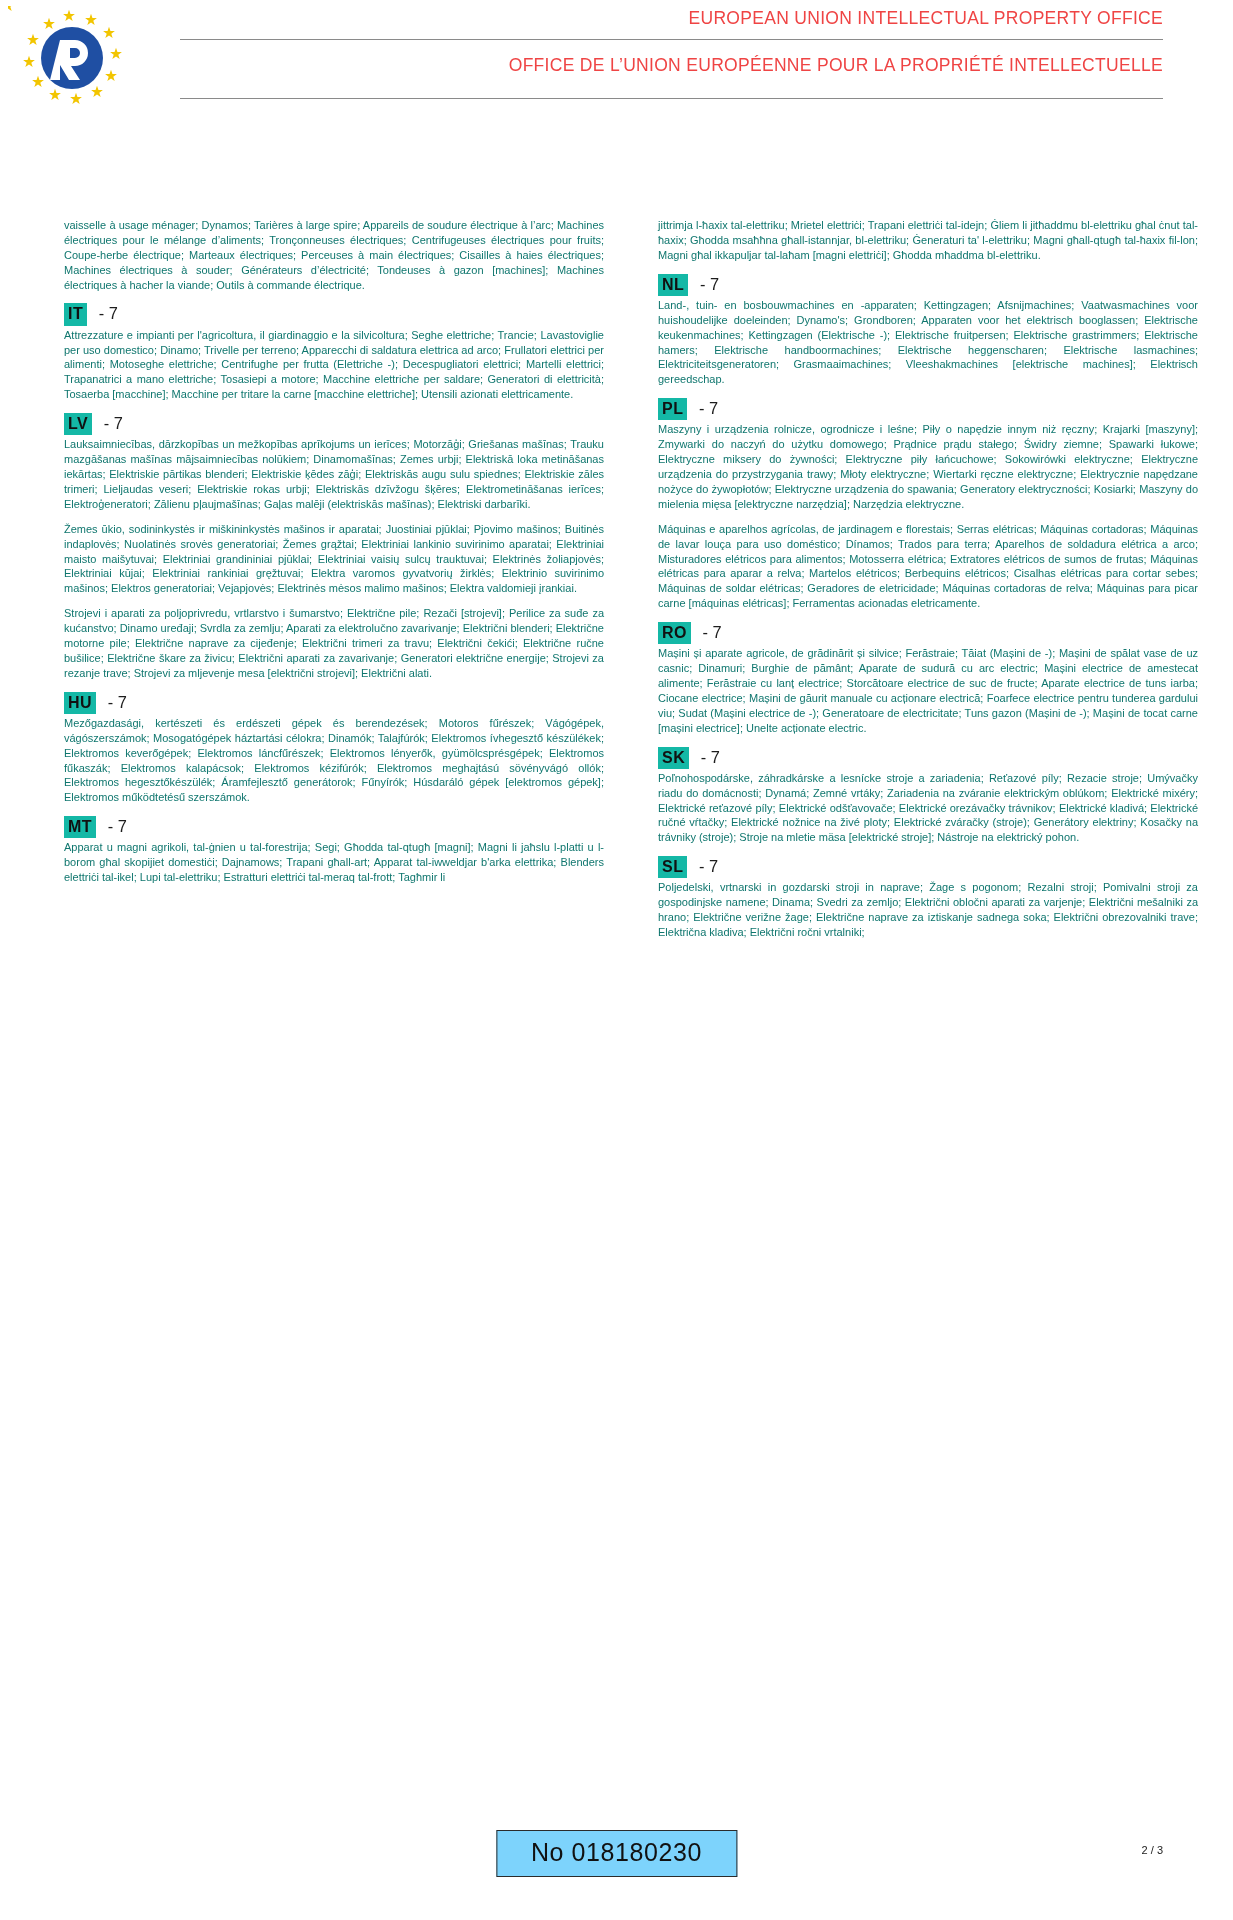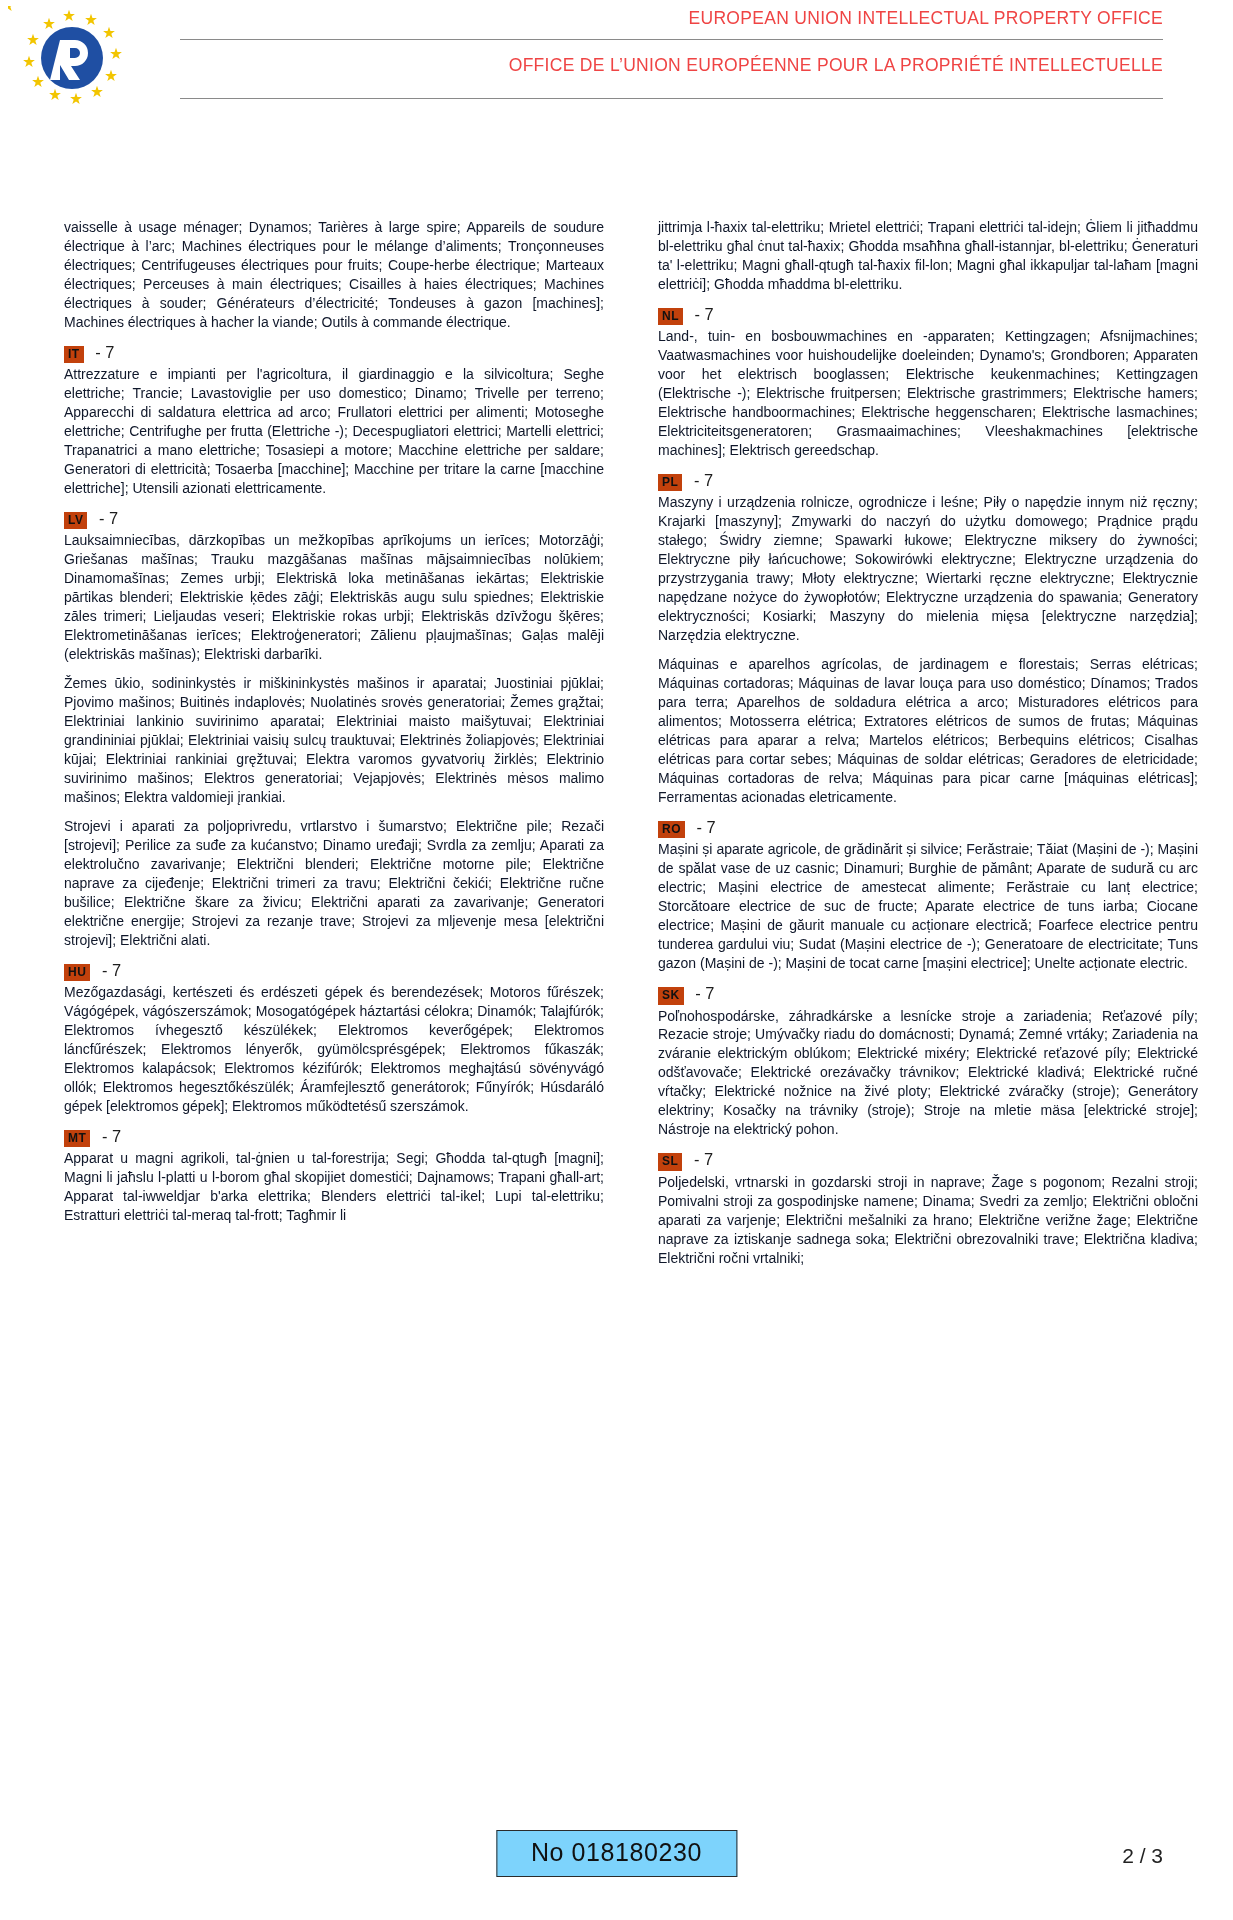--- a/index.html
+++ b/index.html
@@ -61,40 +61,40 @@
     bottom: 110px;
     padding: 0 68px 0 64px;
     display: flex;
     gap: 54px;
   }
   .col {
     width: 540px;
     flex: 0 0 540px;
   }
   .para {
-    font-size: 14px;
+    font-size: 11px;
     line-height: 1.355;
     text-align: justify;
     text-justify: inter-word;
     hyphens: manual;
     margin: 0 0 10px 0;
-    color: #0f172a;
+    color: #0f766e;
   }
 
   .langline {
     margin: 11px 0 2px 0;
     font-size: 16.4px;
     line-height: 1.2;
   }
   .langcode {
     display: inline-block;
-    background: #c2410c;
+    background: #14b8a6;
     color: #111;
     font-weight: bold;
-    font-size: 12px;
+    font-size: 16px;
     padding: 1px 4px 2px 4px;
     letter-spacing: 0.5px;
   }
   .langsep {
     display: inline-block;
     padding-left: 7px;
     color: #1d1d1d;
   }
 
   
@@ -112,21 +112,21 @@
     padding: 7px 34px 9px 34px;
     font-size: 25px;
     letter-spacing: 0.6px;
     color: #111;
     background: #7dd3fc;
   }
   .footer-page {
     position: absolute;
     right: 70px;
     top: 14px;
-    font-size: 21px;
+    font-size: 11px;
     color: #222;
     text-align: right;
   }
 </style>
 </head>
 <body>
 
 <div class="header">
 
   <div class="eu-logo">

